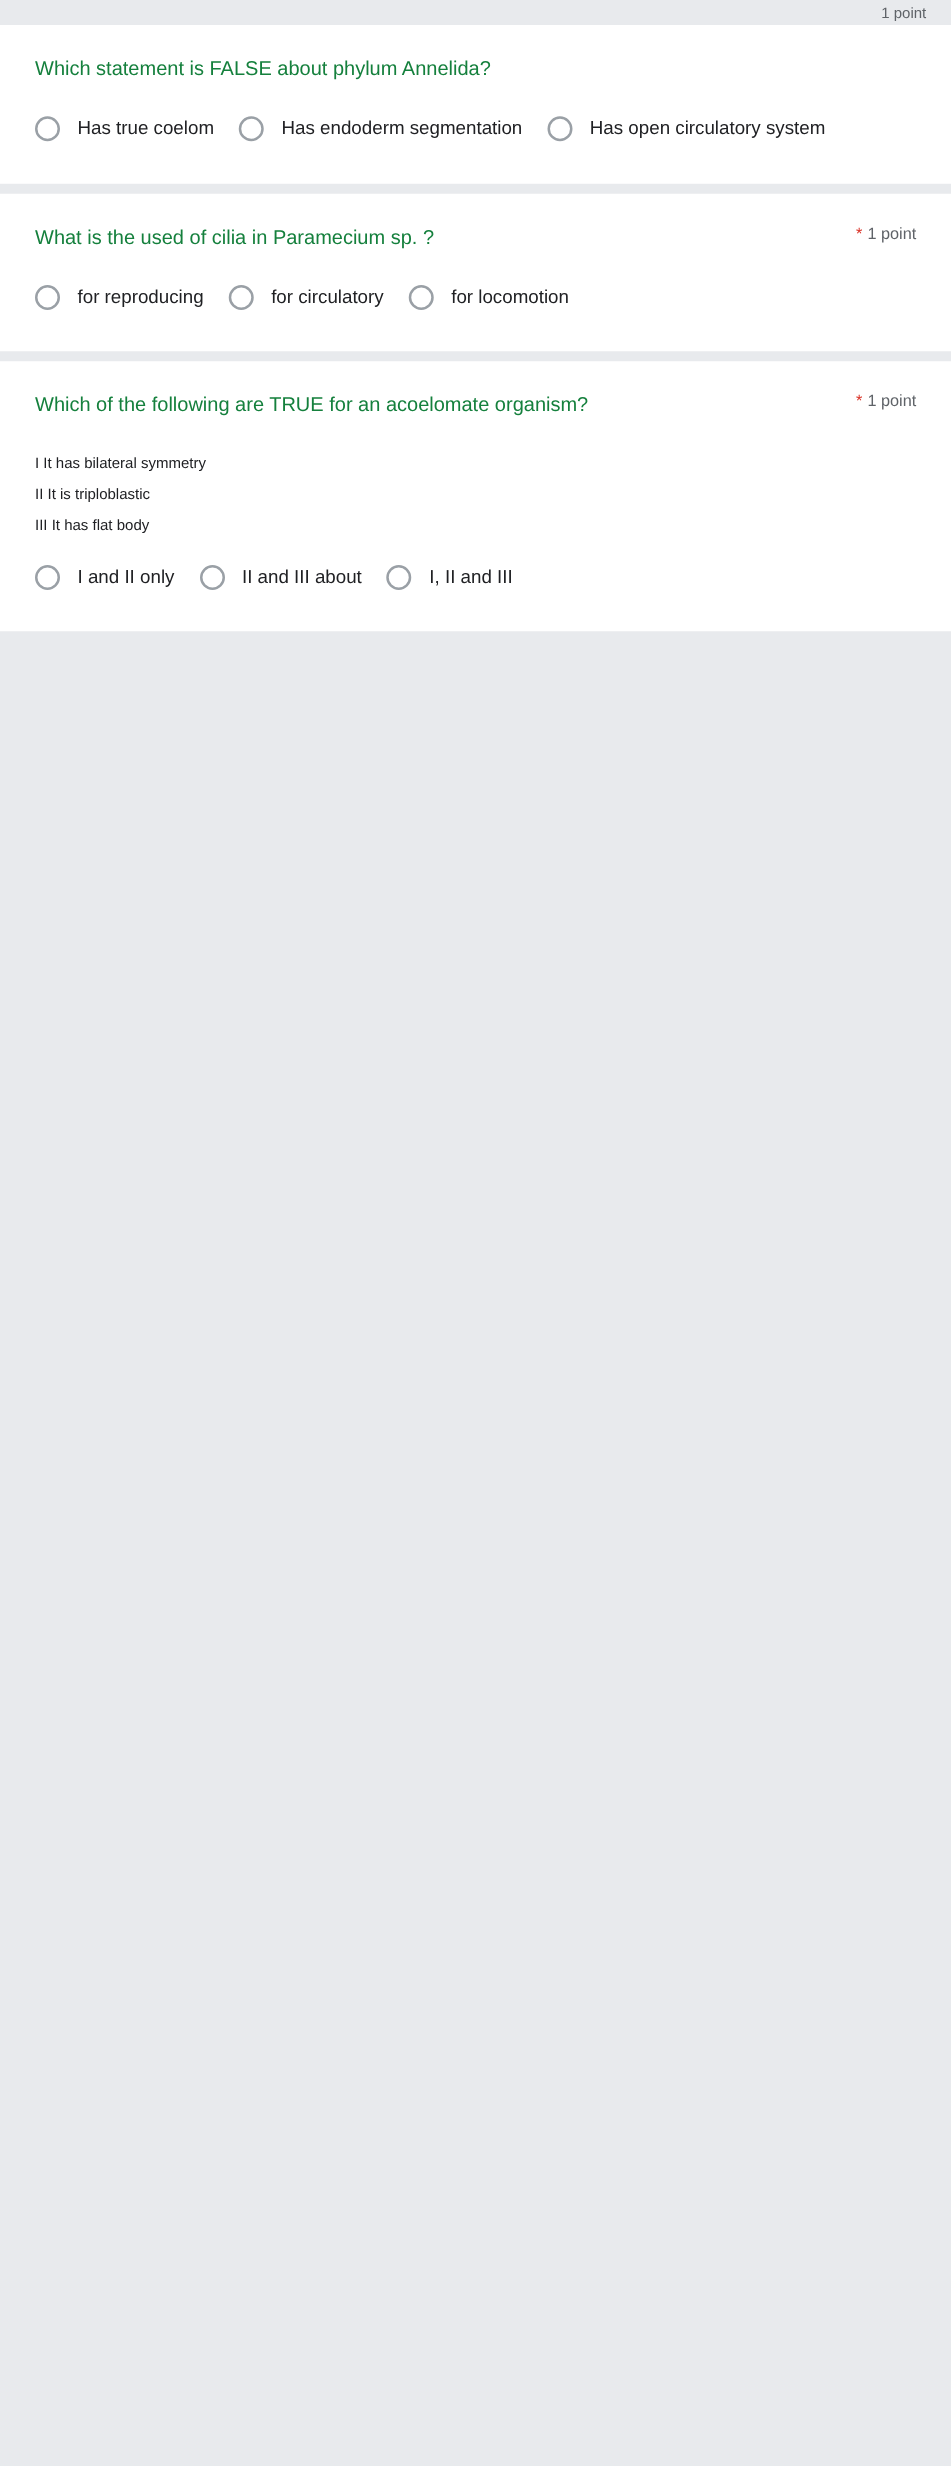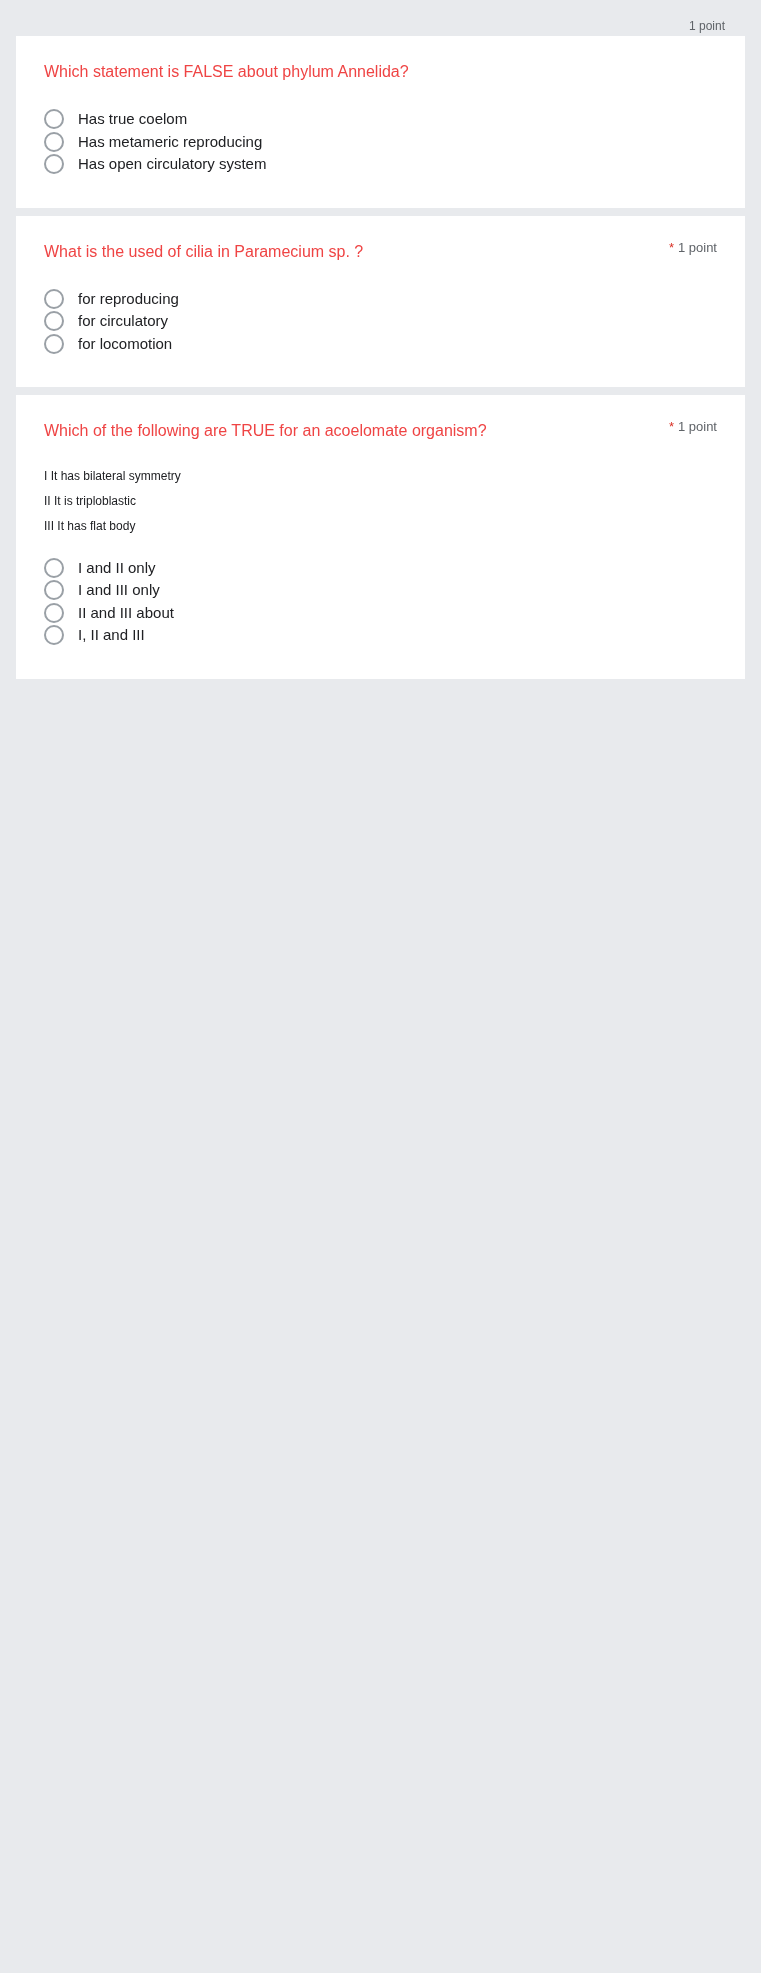--- a/index.html
+++ b/index.html
@@ -11,40 +11,40 @@
     body {
       font-family: Arial, sans-serif;
       background-color: #e8eaed;
       width: 761px;
       min-height: 1973px;
     }
 
     .page-container {
       width: 761px;
       background-color: #e8eaed;
-      padding: 16px;
+      padding: 0;
     }
 
     .question-card {
       background-color: #ffffff;
       margin: 0 0 8px 0;
       padding: 24px 28px 32px 28px;
       position: relative;
     }
 
     .question-header {
       display: flex;
       justify-content: space-between;
       align-items: flex-start;
       margin-bottom: 24px;
     }
 
     .question-text {
       font-size: 16px;
-      color: #ef4444;
+      color: #15803d;
       line-height: 1.5;
       flex: 1;
       padding-right: 16px;
     }
 
     .question-meta {
       display: flex;
       align-items: center;
       gap: 4px;
       white-space: nowrap;
@@ -53,21 +53,22 @@
     }
 
     .required-star {
       color: #d93025;
       font-size: 13px;
     }
 
     .options-list {
       list-style: none;
       display: flex;
-      flex-direction: column;
+      flex-direction: row;
+      gap: 20px;
     }
 
     .option-item {
       display: flex;
       align-items: flex-start;
       gap: 14px;
       cursor: pointer;
     }
 
     .radio-circle {
@@ -125,21 +126,21 @@
     <div class="question-header">
       <div class="question-text">Which statement is FALSE about phylum Annelida?</div>
     </div>
     <ul class="options-list">
       <li class="option-item">
         <span class="radio-circle"></span>
         <span class="option-label">Has true coelom</span>
       </li>
       <li class="option-item">
         <span class="radio-circle"></span>
-        <span class="option-label">Has metameric reproducing</span>
+        <span class="option-label">Has endoderm segmentation</span>
       </li>
       <li class="option-item">
         <span class="radio-circle"></span>
         <span class="option-label">Has open circulatory system</span>
       </li>
     </ul>
   </div>
 
   <div class="question-card">
     <div class="question-header">
@@ -178,24 +179,20 @@
       <div class="statement-item">II It is triploblastic</div>
       <div class="statement-item">III It has flat body</div>
     </div>
     <ul class="options-list">
       <li class="option-item">
         <span class="radio-circle"></span>
         <span class="option-label">I and II only</span>
       </li>
       <li class="option-item">
         <span class="radio-circle"></span>
-        <span class="option-label">I and III only</span>
-      </li>
-      <li class="option-item">
-        <span class="radio-circle"></span>
         <span class="option-label">II and III about</span>
       </li>
       <li class="option-item">
         <span class="radio-circle"></span>
         <span class="option-label">I, II and III</span>
       </li>
     </ul>
   </div>
 
 </div>

